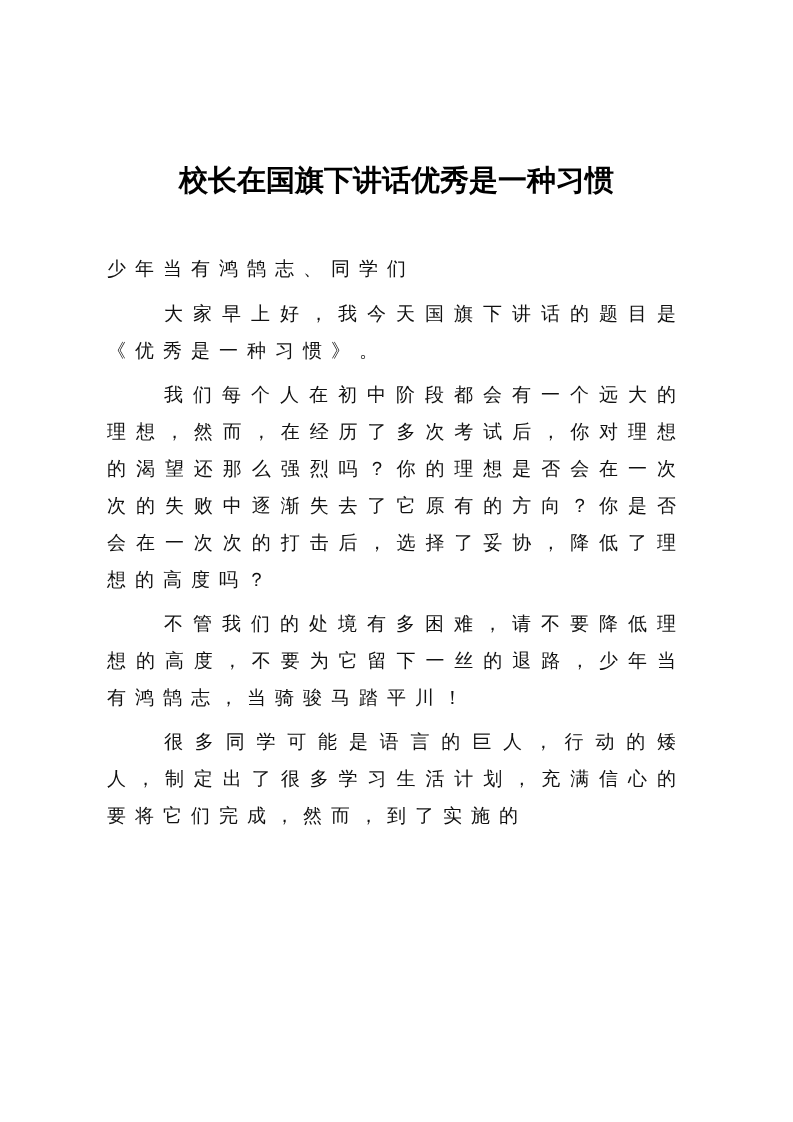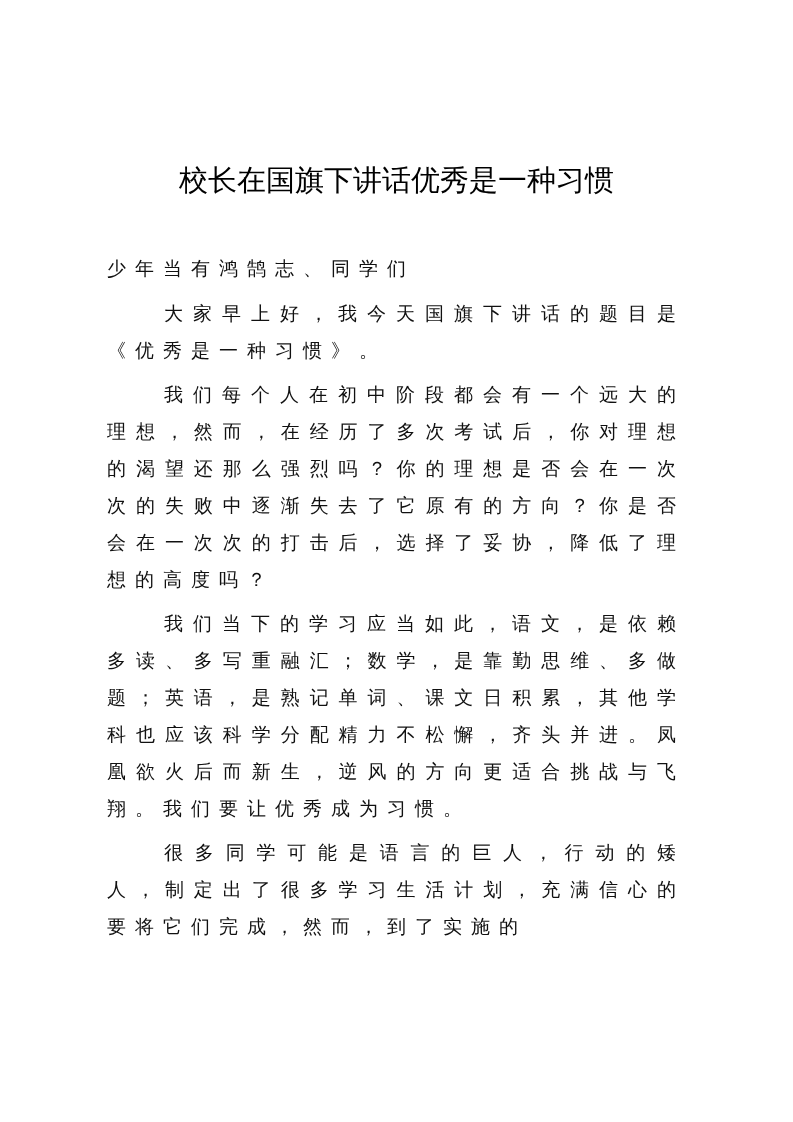--- a/index.html
+++ b/index.html
@@ -1,35 +1,35 @@
 <!DOCTYPE html>
 <html><head>
 <meta charset="utf-8">
 <style>
   html, body { margin: 0; padding: 0; background: #ffffff; }
   body { width: 793px; height: 1122px; overflow: hidden; position: relative; }
   .page { position: absolute; left: 0; top: 0; width: 793px; height: 1122px; background: #fff; }
   .title {
     position: absolute; left: 0; top: 160px; width: 793px; text-align: center;
-    font-family: "DejaVu Sans", sans-serif; font-weight: normal; font-size: 29px;
+    font-family: "DejaVu Sans", sans-serif; font-weight: bold; font-size: 29px;
     color: #000; letter-spacing: 0px; line-height: 40px;
   }
   .body {
     position: absolute; left: 107px; top: 250px; width: 580px;
     font-family: "DejaVu Serif", serif; font-size: 19px; color: #111;
     line-height: 37px; letter-spacing: 9px;
   }
   .salutation { margin: 0 0 8px 0; text-indent: 0; }
   .para { margin: 0 2px 7px 0; text-indent: 57px; text-align: justify; }
 </style>
 </head>
 <body>
 
 <div class="page">
   <div class="title">校长在国旗下讲话优秀是一种习惯</div>
   <div class="body">
     <p class="salutation">少年当有鸿鹄志、同学们</p>
     <p class="para">大家早上好，我今天国旗下讲话的题目是《优秀是一种习惯》。</p>
     <p class="para">我们每个人在初中阶段都会有一个远大的理想，然而，在经历了多次考试后，你对理想的渴望还那么强烈吗？你的理想是否会在一次次的失败中逐渐失去了它原有的方向？你是否会在一次次的打击后，选择了妥协，降低了理想的高度吗？</p>
-    <p class="para">我们当下的学习应当如此，语文，是依赖多读、多写重融汇；数学，是靠勤思维、多做题；英语，是熟记单词、课文日积累，其他学科也应该科学分配精力不松懈，齐头并进。凤凰欲火后而新生，逆风的方向更适合挑战与飞翔。我们要让优秀成为习惯。</p>
+    <p class="para">不管我们的处境有多困难，请不要降低理想的高度，不要为它留下一丝的退路，少年当有鸿鹄志，当骑骏马踏平川！</p>
     <p class="para">很多同学可能是语言的巨人，行动的矮人，制定出了很多学习生活计划，充满信心的要将它们完成，然而，到了实施的</p>
   </div>
 </div>
 
 </body></html>

